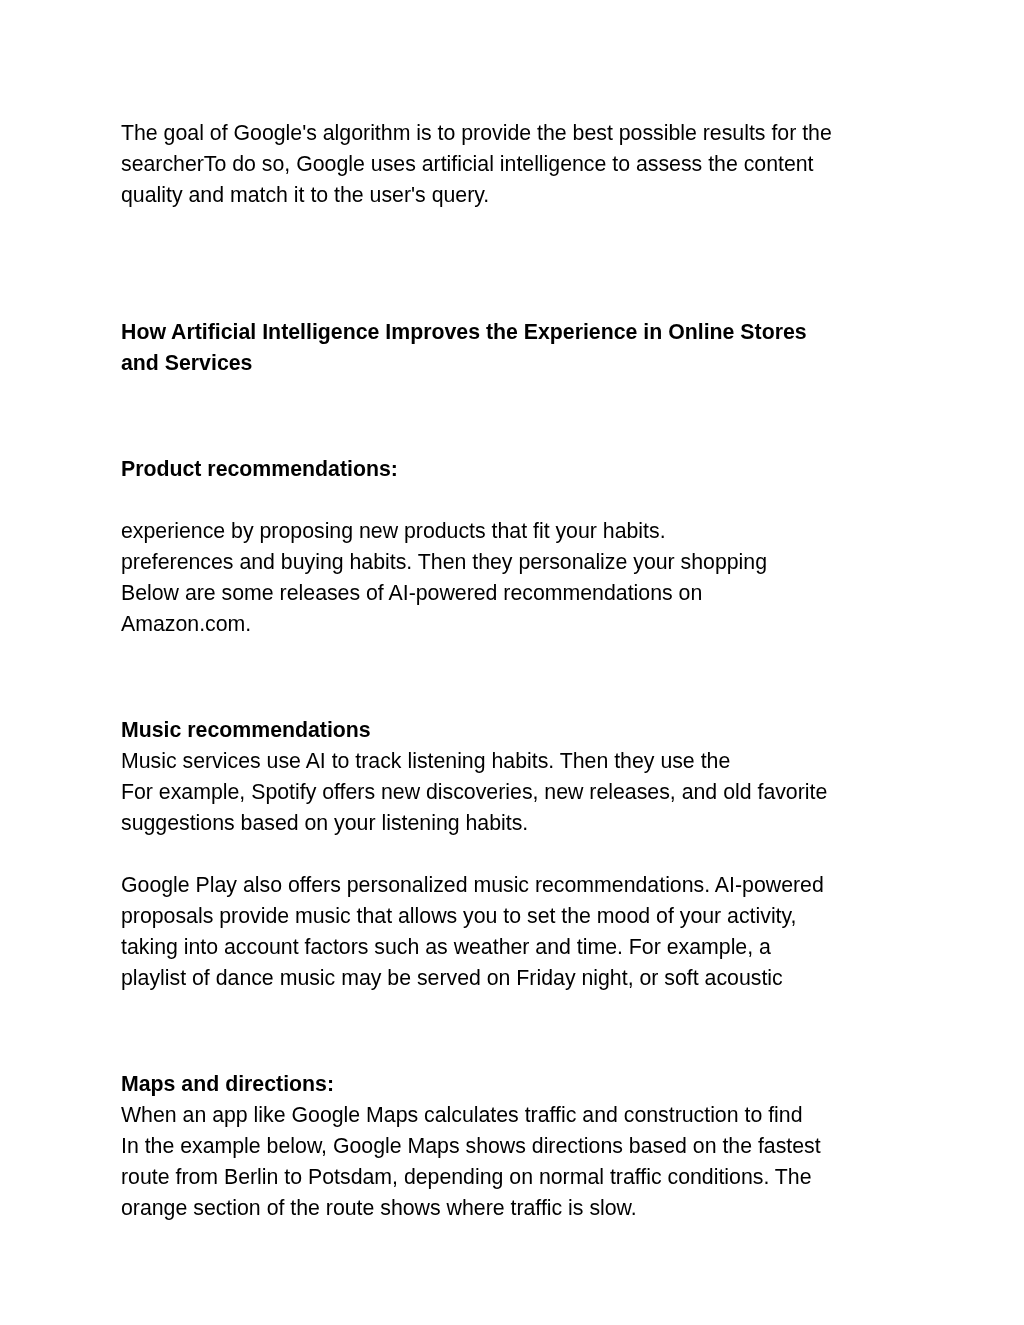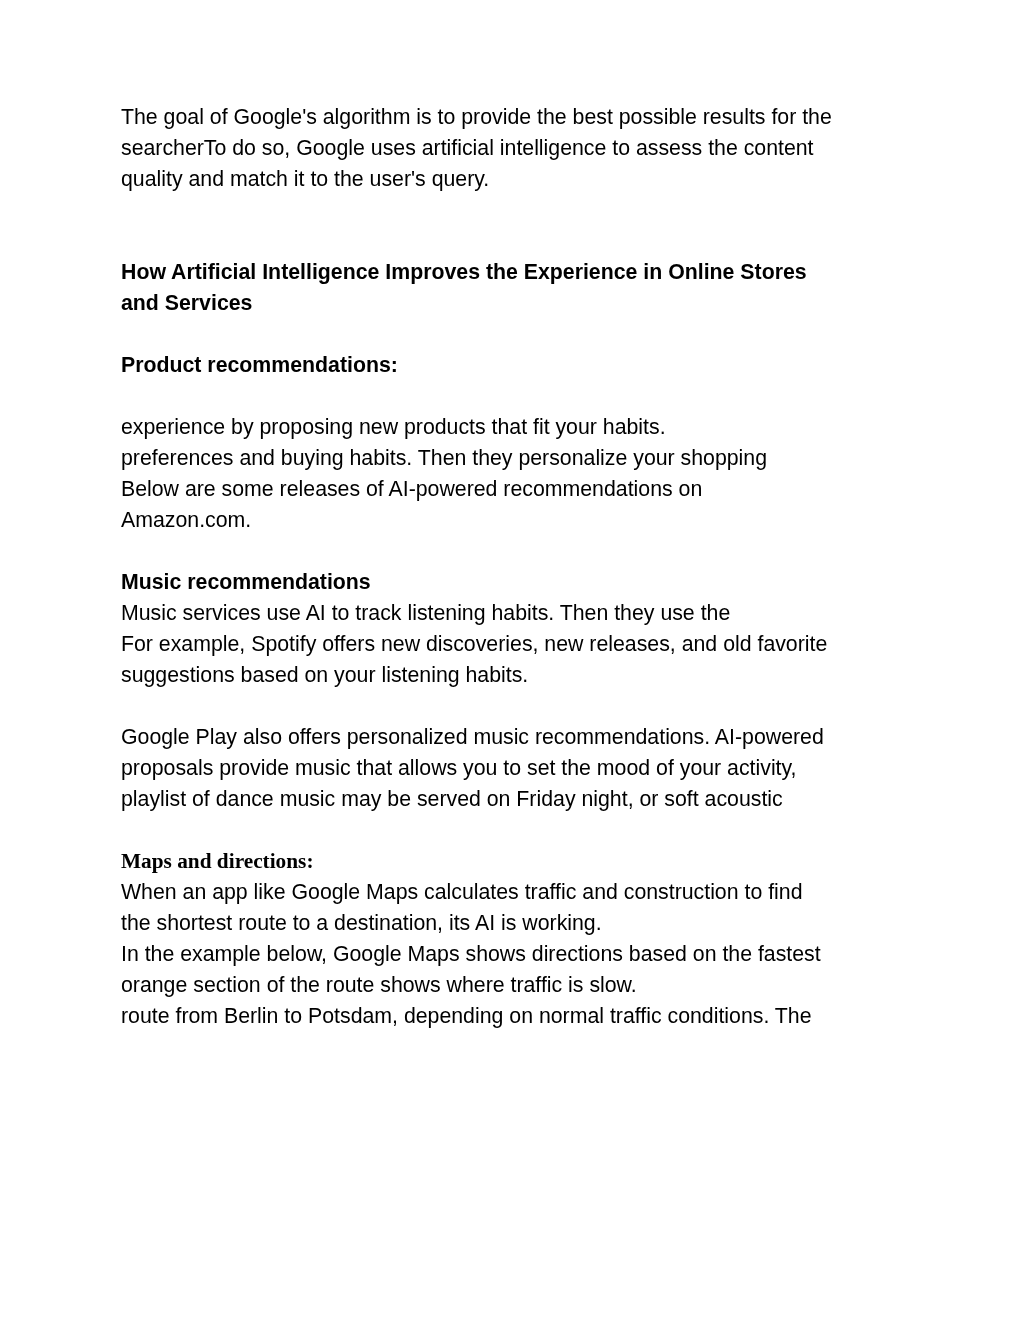--- a/index.html
+++ b/index.html
@@ -11,31 +11,31 @@
       width: 1024px;
       height: 1325px;
       position: relative;
       overflow: hidden;
       font-family: "Liberation Sans", sans-serif;
       color: #000000;
     }
     .page {
       position: absolute;
       left: 121px;
-      top: 102px;
+      top: 118px;
       width: 790px;
       font-size: 21.3px;
       line-height: 31px;
     }
     .p {
       margin: 0;
       white-space: normal;
     }
     .line { display: block; white-space: nowrap; }
-    .bold { font-weight: bold; }
+    .bold { font-weight: bold; margin-top: 44px; }
     .gap1 { height: 31px; }
     .gap2 { height: 62px; }
   </style>
 </head>
 <body>
 
 <div class="page">
 
   <p class="p">
     <span class="line">The goal of Google's algorithm is to provide the best possible results for the</span>
@@ -75,30 +75,30 @@
     <span class="line">Music services use AI to track listening habits. Then they use the</span>
     <span class="line">For example, Spotify offers new discoveries, new releases, and old favorite</span>
     <span class="line">suggestions based on your listening habits.</span>
   </p>
 
   <div class="gap1"></div>
 
   <p class="p">
     <span class="line">Google Play also offers personalized music recommendations. AI-powered</span>
     <span class="line">proposals provide music that allows you to set the mood of your activity,</span>
+    <span class="line">taking into account factors such as weather and time. For example, a</span>
     <span class="line">playlist of dance music may be served on Friday night, or soft acoustic</span>
   </p>
 
   <div class="gap1"></div>
 
-  <h2 class="p bold" style="font-size:inherit;font-family:Liberation Serif, serif;">
+  <h2 class="p bold" style="font-size:inherit;">
     <span class="line">Maps and directions:</span>
   </h2>
 
   <p class="p">
     <span class="line">When an app like Google Maps calculates traffic and construction to find</span>
-    <span class="line">the shortest route to a destination, its AI is working.</span>
     <span class="line">In the example below, Google Maps shows directions based on the fastest</span>
+    <span class="line">route from Berlin to Potsdam, depending on normal traffic conditions. The</span>
     <span class="line">orange section of the route shows where traffic is slow.</span>
-    <span class="line">route from Berlin to Potsdam, depending on normal traffic conditions. The</span>
   </p>
 
 </div>
 
 </body></html>

